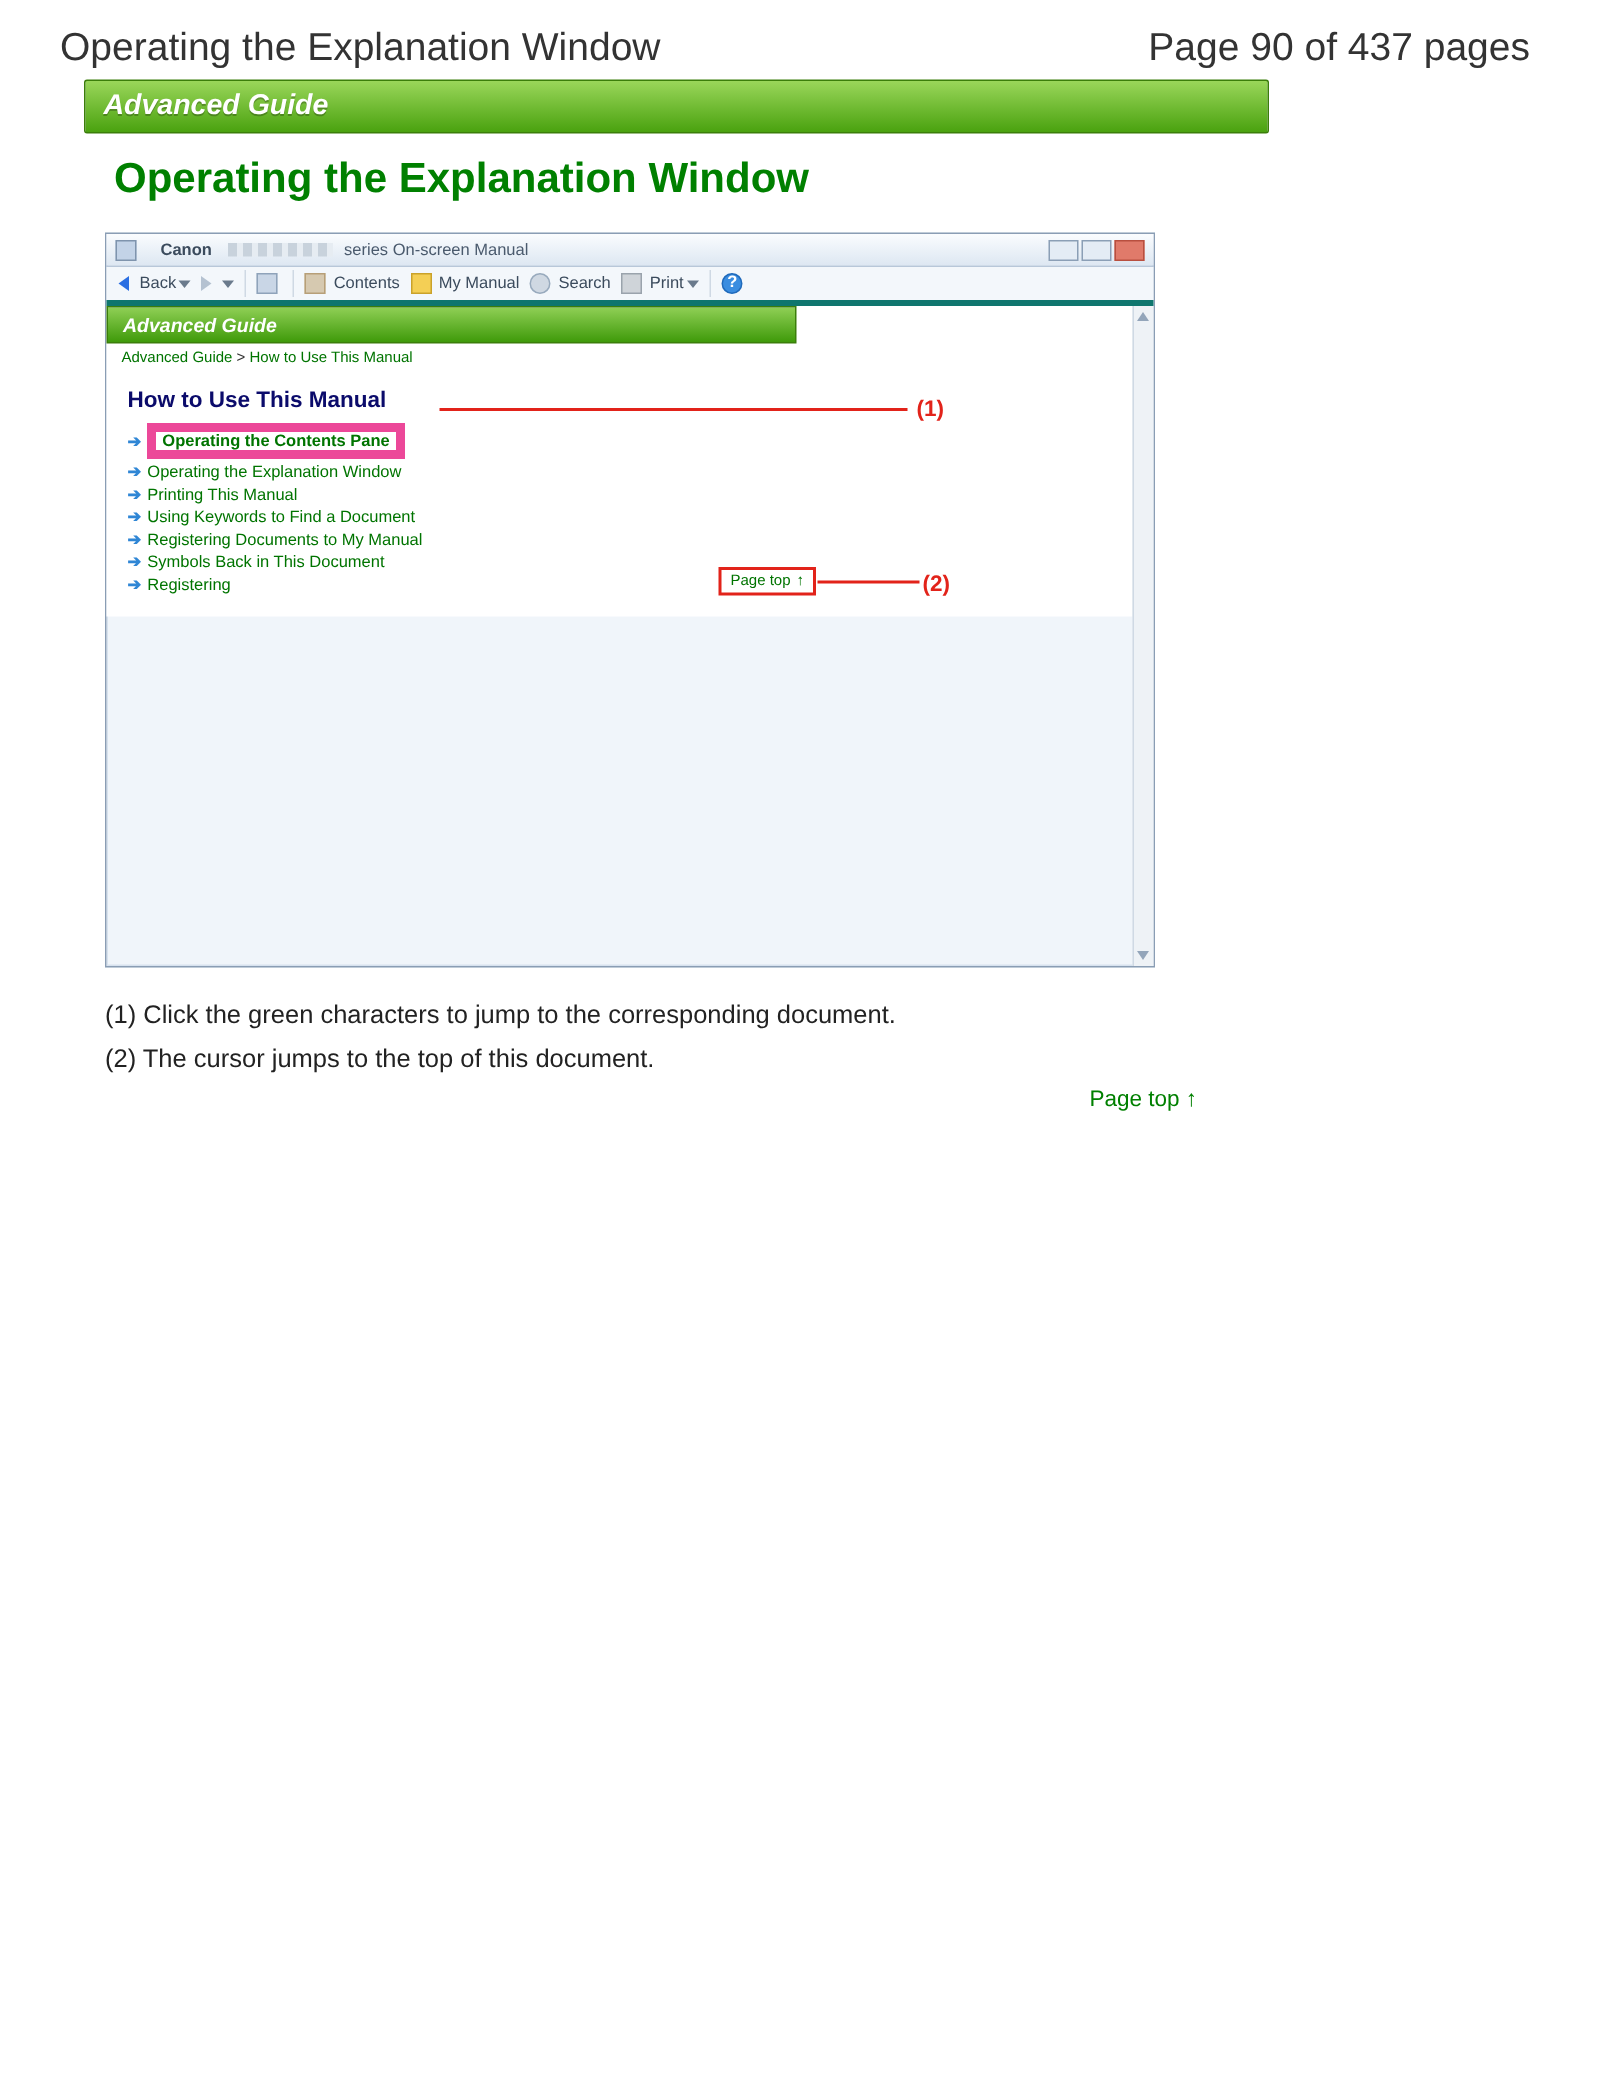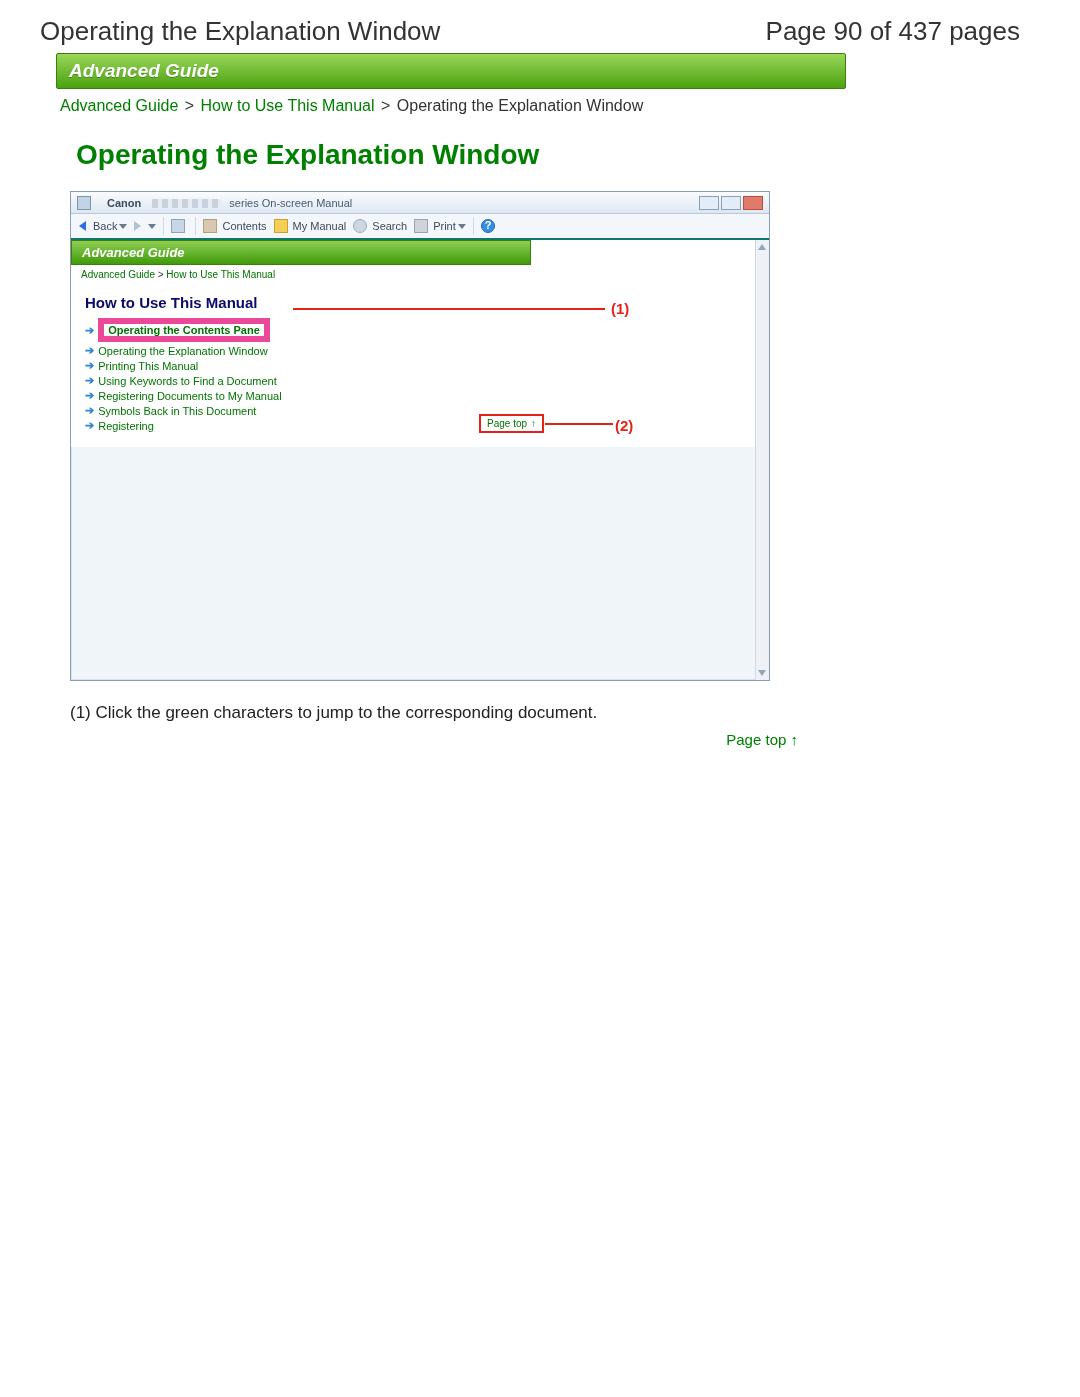--- a/index.html
+++ b/index.html
@@ -86,21 +86,21 @@
     display:inline-block;
     background: repeating-linear-gradient(90deg,#c8d2dc 0 6px,#e6ecf2 6px 10px);
     width: 70px; height: 9px; margin: 0 4px; vertical-align: middle;
   }
   .tb-spacer { flex: 1; }
   .win-btns { display:flex; gap:2px; }
   .win-btn { width:20px; height:14px; border:1px solid #8b9fb6; background:#e4ecf5;}
   .win-btn.close { background:#e07a6a; border-color:#b84f3f; }
   .shot-toolbar {
     background: #f3f7fb;
-    border-bottom: 2px solid #0f766e;
+    border-bottom: 4px solid #0f766e;
     display: flex;
     align-items: center;
     padding: 4px 8px;
     gap: 7px;
     height: 26px;
     color: #3b4b5d;
   }
   .tri-left {
     width:0; height:0; border-top:5px solid transparent; border-bottom:5px solid transparent; border-right:7px solid #2b6fe2;
   }
@@ -168,27 +168,20 @@
 
 <div class="page">
   <div class="header-row">
     <div class="header-title">Operating the Explanation Window</div>
     <div class="header-page">Page 90 of 437 pages</div>
   </div>
 
   <div class="content-block">
     <div class="green-banner">Advanced Guide</div>
 
-    <div class="breadcrumb">
-      <span class="link">Advanced Guide</span>
-      <span class="sep">&gt;</span>
-      <span class="link">How to Use This Manual</span>
-      <span class="sep">&gt;</span>
-      <span class="cur">Operating the Explanation Window</span>
-    </div>
 
     <div class="big-title">Operating the Explanation Window</div>
 
     <div class="shot">
       <div class="shot-titlebar">
         <span class="ico-sq"></span>
         <span class="tb-text">
           <span class="brand">Canon</span>
           <span class="blur"></span>
           <span>series On-screen Manual</span>
@@ -289,20 +282,21 @@
 
         <div class="shot-scroll">
           <div class="scroll-arrow-up"></div>
           <div class="scroll-arrow-dn"></div>
         </div>
       </div>
     </div>
 
     <div class="notes">
       <div>(1) Click the green characters to jump to the corresponding document.</div>
+      <div>(2) The cursor jumps to the top of this document.</div>
     </div>
 
     <div class="pagetop-footer">
       <span>Page top</span>
       <span class="up">↑</span>
     </div>
   </div>
 </div>
 
 </body></html>

